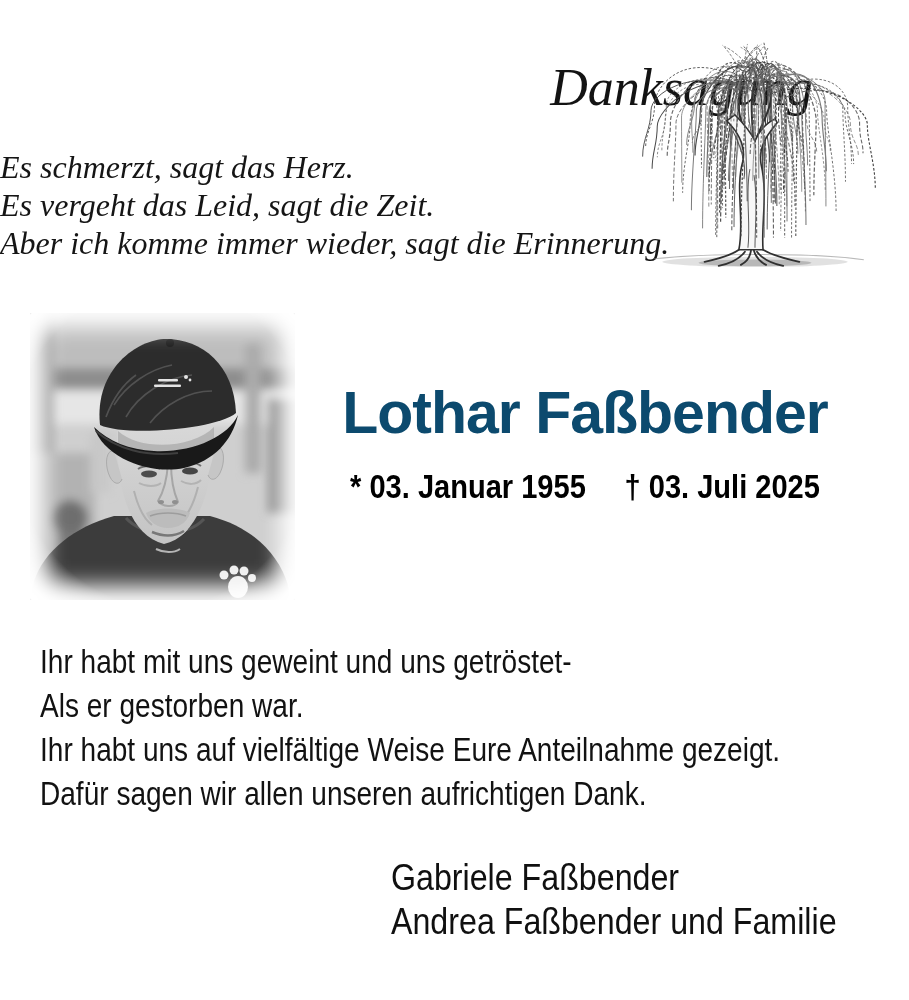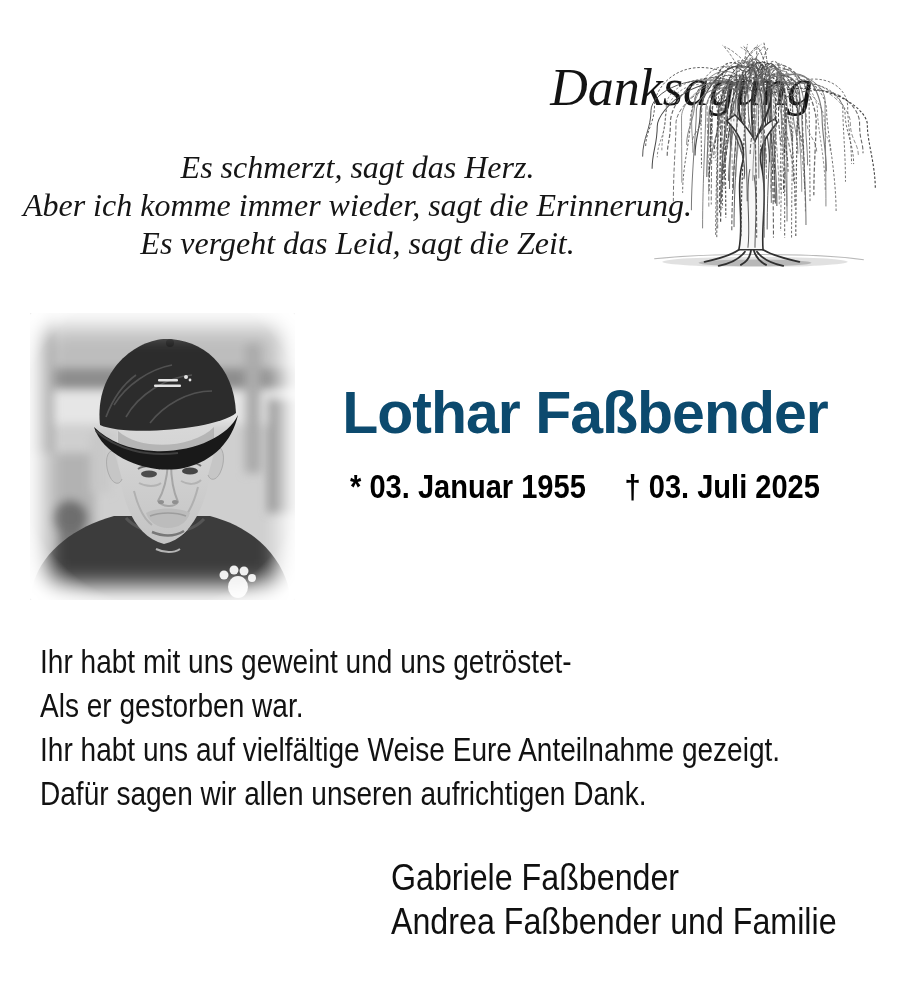--- a/index.html
+++ b/index.html
@@ -6,21 +6,21 @@
   .page{
     position:relative;width:909px;height:1000px;background:#ffffff;
     overflow:hidden;color:#111;font-family:"Liberation Sans",sans-serif;
   }
   .title{
     position:absolute;top:58px;left:0;width:813px;text-align:right;
     font-family:"Liberation Serif",serif;font-style:italic;
     font-size:52px;line-height:60px;color:#131313;
   }
   .poem{
-    position:absolute;top:148px;left:0;width:715px;text-align:center;
+    position:absolute;top:148px;left:0;width:715px;text-align:left;
     font-family:"Liberation Serif",serif;font-style:italic;
     font-size:32px;line-height:38px;color:#151515;
   }
   .tree{position:absolute;left:626px;top:28px;width:262px;height:252px;}
   .tree svg{width:100%;height:100%;display:block;}
   .photo{
     position:absolute;left:30px;top:313px;width:265px;height:287px;
     background:#d6d6d6;border-radius:2px;
   }
   .photo svg{width:100%;height:100%;display:block;}
@@ -51,22 +51,22 @@
 </style>
 </head>
 <body>
 
 <div class="page">
 
   <div class="title">Danksagung</div>
 
   <div class="poem">
     <div>Es schmerzt, sagt das Herz.</div>
+    <div>Es vergeht das Leid, sagt die Zeit.</div>
     <div>Aber ich komme immer wieder, sagt die Erinnerung.</div>
-    <div>Es vergeht das Leid, sagt die Zeit.</div>
   </div>
 
   <div class="tree">
     <svg viewBox="0 0 260 250" xmlns="http://www.w3.org/2000/svg" aria-hidden="true">
 
       <ellipse cx="128" cy="232" rx="92" ry="5" fill="#9a9a9a" opacity="0.30"></ellipse>
       <ellipse cx="128" cy="233" rx="56" ry="3.4" fill="#777777" opacity="0.38"></ellipse>
       <path d="M28 229 C80 223 192 223 236 230" fill="none" stroke="#8a8a8a" stroke-width="1" opacity="0.6"></path>
 
       <g id="willow-strands-back">

